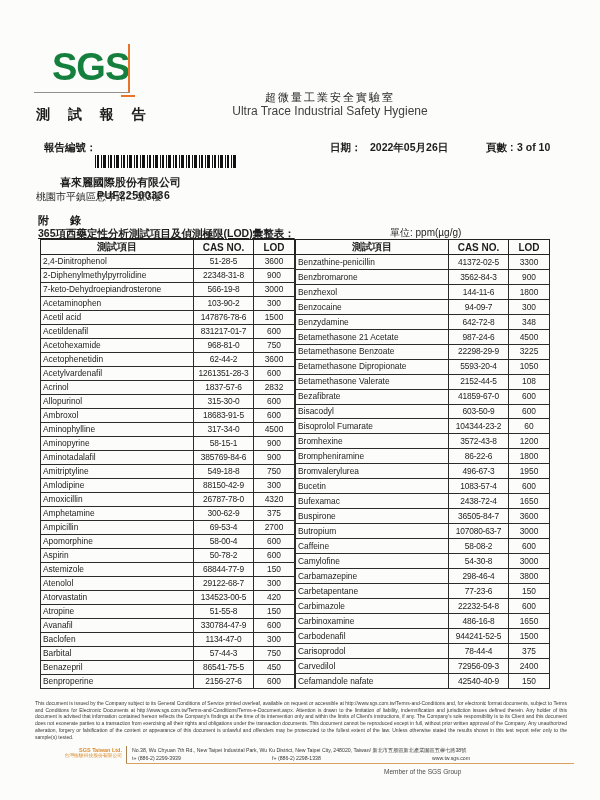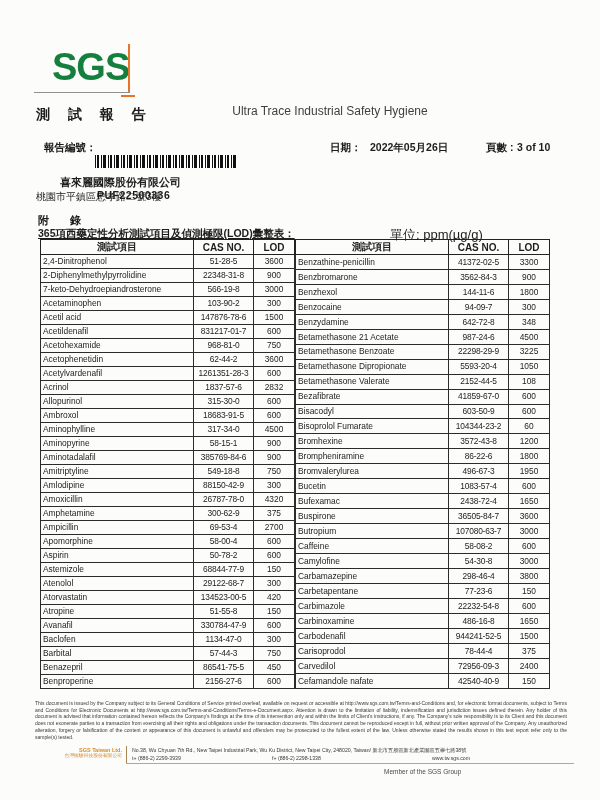--- a/index.html
+++ b/index.html
@@ -19,21 +19,21 @@
   .inforow{top:141px;font-size:10.5px;font-weight:bold;}
   .report-no{letter-spacing:.5px;margin-top:48px;}
   .barcode{left:95px;top:155px;width:142px;height:13px;
     background:repeating-linear-gradient(90deg,#111 0 1px,#fff 1px 2px,#111 2px 4px,#fff 4px 6px,#111 6px 7px,#fff 7px 8px,#111 8px 11px,#fff 11px 13px);}
 
   .client-name{left:36px;top:175px;font-size:11px;font-weight:bold;margin-left:24px;}
   .client-addr{left:36px;top:190px;font-size:10px;}
 
   .appendix-label{left:38px;top:213px;font-size:11px;font-weight:bold;letter-spacing:9px;}
   .table-title{left:38px;top:227px;font-size:10.5px;font-weight:bold;text-decoration:underline;}
-  .unit{left:390px;top:226px;font-size:13px;text-align:right;}
+  .unit{left:390px;top:226px;font-size:10px;text-align:right;}
 
   
   .tables{left:40px;top:239px;display:flex;}
   table.lod{border-collapse:collapse;table-layout:fixed;}
   table.lod th{border:1.4px solid #222;font-size:10px;font-weight:bold;height:14px;padding:0;}
   table.lod td{border:1px solid #2b2b2b;font-size:8.4px;height:13px;padding:0 2px;white-space:nowrap;overflow:hidden;line-height:1;}
   td.c-name{width:148px;text-align:left;}
   td.c-cas{width:55px;text-align:center;font-size:8px;letter-spacing:-.2px;padding:0 1px;}
   td.c-lod{width:36px;text-align:center;}
   table.lod{border:1.4px solid #222;}
@@ -53,20 +53,21 @@
 <body>
 
 <div class="page">
 
   <div class="abs logo">SGS</div>
   <div class="abs logo-rule"></div>
   <div class="abs logo-vline"></div>
   <div class="abs logo-tick"></div>
 
   <div class="abs report-title-zh">測 試 報 告</div>
+  <div class="abs lab-zh">超微量工業安全實驗室</div>
   <div class="abs lab-en">Ultra Trace Industrial Safety Hygiene</div>
 
   <div class="abs inforow" style="left:44px;">報告編號：</div>
   <div class="abs inforow report-no" style="left:97px;">PUF22500336</div>
   <div class="abs inforow" style="left:330px;">日期：</div>
   <div class="abs inforow" style="left:370px;">2022年05月26日</div>
   <div class="abs inforow" style="left:486px;">頁數 :</div>
   <div class="abs inforow" style="left:517px;">3 of 10</div>
   <div class="abs barcode"></div>
 

